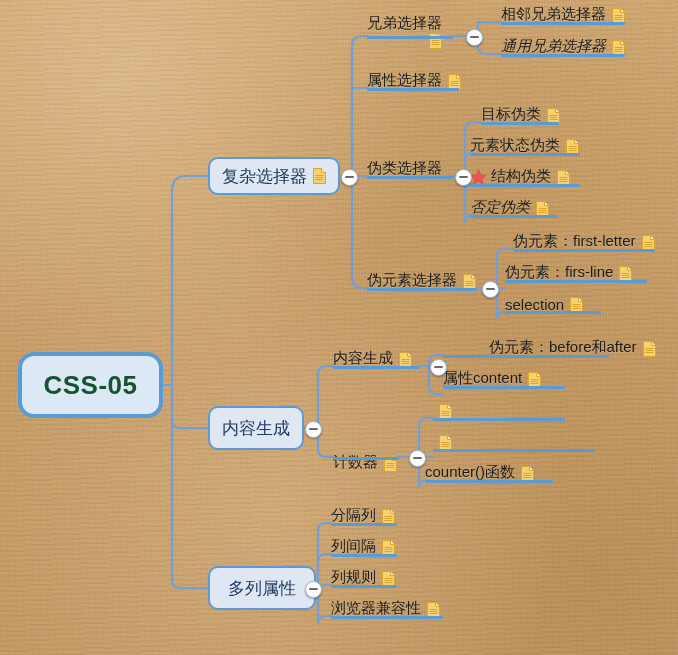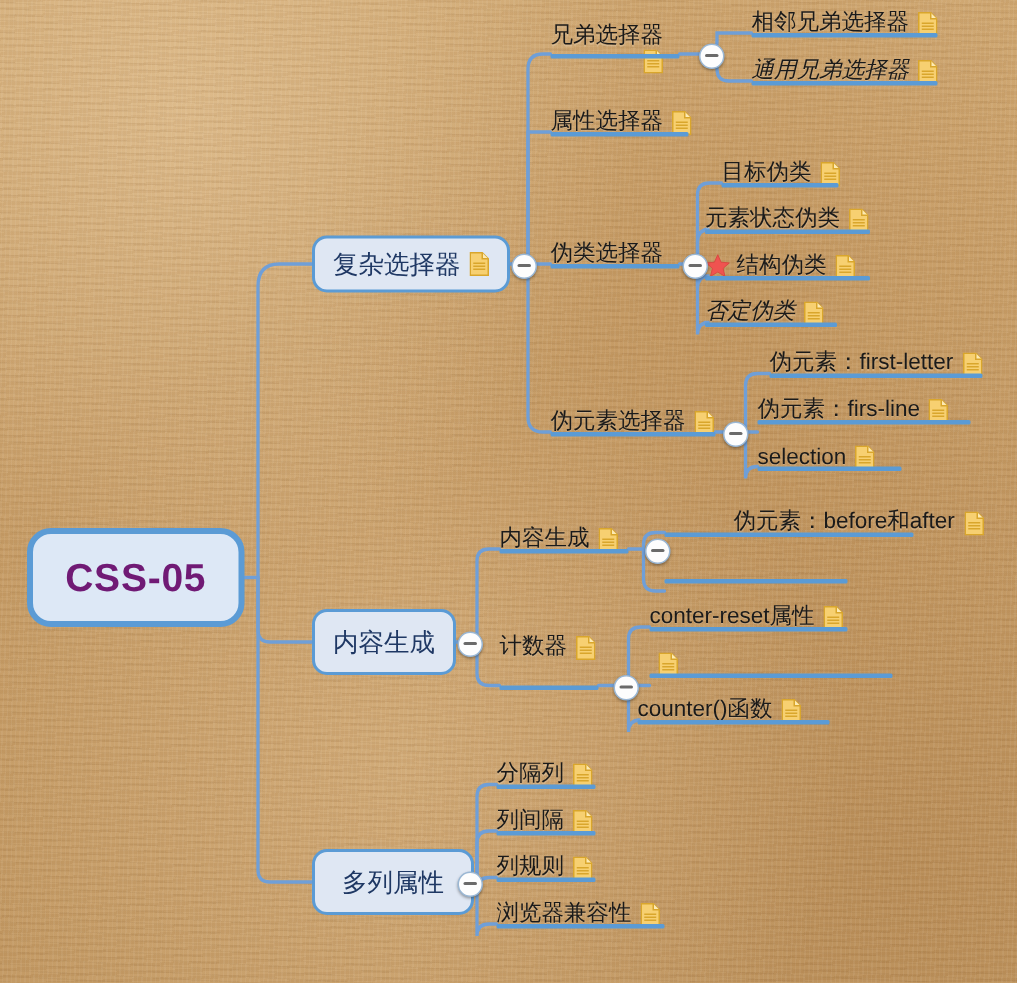--- a/index.html
+++ b/index.html
@@ -36,21 +36,21 @@
     border-radius:10px;
     background:#dfe7f3;
     box-sizing:border-box;
     justify-content:center;
   }
   .boxed.root{
     border-width:4px;border-radius:16px;
     background:#dde8f6;
   }
   .boxed .label{color:#17365d;}
-  .root .label{font-size:26px;font-weight:bold;color:#701a75;letter-spacing:.5px;}
+  .root .label{font-size:26px;font-weight:bold;color:#14532d;letter-spacing:.5px;}
   .lvl1 .label{font-size:17px;color:#1f3864;}
 
   
   .plain{align-items:flex-end;padding-bottom:2px;}
   .plain .label{
     font-size:15px;color:#1a1a1a;
     font-family:"Liberation Sans","DejaVu Sans",sans-serif;
     text-shadow:0 1px 0 rgba(255,255,255,.18);
   }
   .underline{
@@ -393,41 +393,54 @@
           <g stroke="#d9a62c" stroke-width="1">
             <path d="M2.5 7.5h8"></path>
             <path d="M2.5 9.5h8"></path>
             <path d="M2.5 11.5h8"></path>
           </g>
         </svg>
       </span>
   </div>
   <div class="underline" style="left:443px;top:355px;width:166px;"></div>
 
+  <div class="node plain" style="left:443px;top:364px;height:24px;">
+    <span class="label">属性content</span>
+    <span class="note-icon">
+        <svg viewBox="0 0 13 16">
+          <path d="M0.5 0.5h8l4 4v11h-12z" fill="#f7d071" stroke="#d9a62c" stroke-width="1"></path>
+          <path d="M8.5 0.5v4h4" fill="#fdeab4" stroke="#d9a62c" stroke-width="1"></path>
+          <g stroke="#d9a62c" stroke-width="1">
+            <path d="M2.5 7.5h8"></path>
+            <path d="M2.5 9.5h8"></path>
+            <path d="M2.5 11.5h8"></path>
+          </g>
+        </svg>
+      </span>
+  </div>
   <div class="underline" style="left:443px;top:386px;width:122px;"></div>
 
-  <div class="node plain" style="left:333px;top:416px;height:24px;">
+  <div class="node plain" style="left:333px;top:448px;height:24px;">
     <span class="label">计数器</span>
     <span class="note-icon">
         <svg viewBox="0 0 13 16">
           <path d="M0.5 0.5h8l4 4v11h-12z" fill="#f7d071" stroke="#d9a62c" stroke-width="1"></path>
           <path d="M8.5 0.5v4h4" fill="#fdeab4" stroke="#d9a62c" stroke-width="1"></path>
           <g stroke="#d9a62c" stroke-width="1">
             <path d="M2.5 7.5h8"></path>
             <path d="M2.5 9.5h8"></path>
             <path d="M2.5 11.5h8"></path>
           </g>
         </svg>
       </span>
   </div>
   <div class="underline" style="left:333px;top:457px;width:66px;"></div>
   <div class="toggle" style="left:409px;top:450px;"></div>
 
   <div class="node plain" style="left:433px;top:396px;height:24px;">
-    <span class="label">conter-reset属性</span>
     <span class="note-icon">
         <svg viewBox="0 0 13 16">
           <path d="M0.5 0.5h8l4 4v11h-12z" fill="#f7d071" stroke="#d9a62c" stroke-width="1"></path>
           <path d="M8.5 0.5v4h4" fill="#fdeab4" stroke="#d9a62c" stroke-width="1"></path>
           <g stroke="#d9a62c" stroke-width="1">
             <path d="M2.5 7.5h8"></path>
             <path d="M2.5 9.5h8"></path>
             <path d="M2.5 11.5h8"></path>
           </g>
         </svg>

